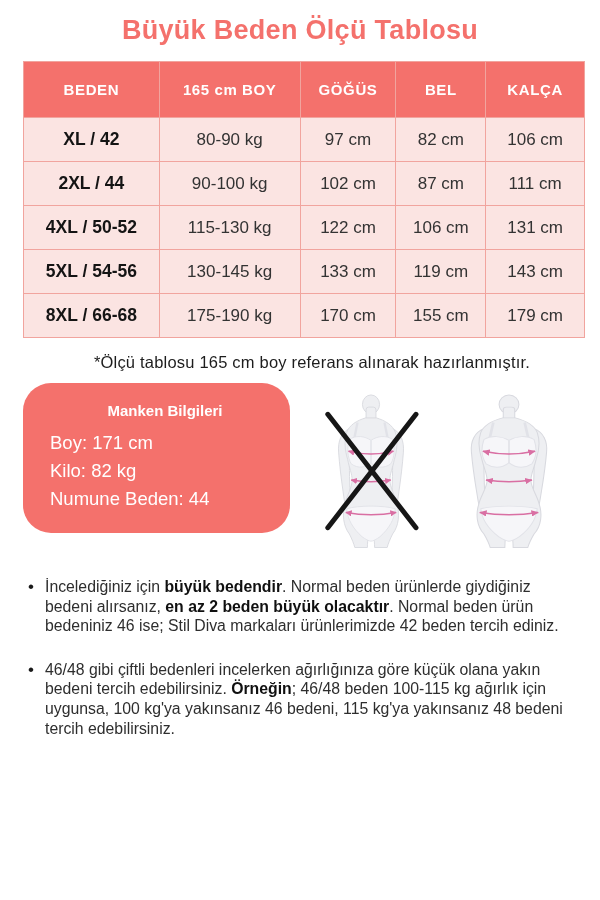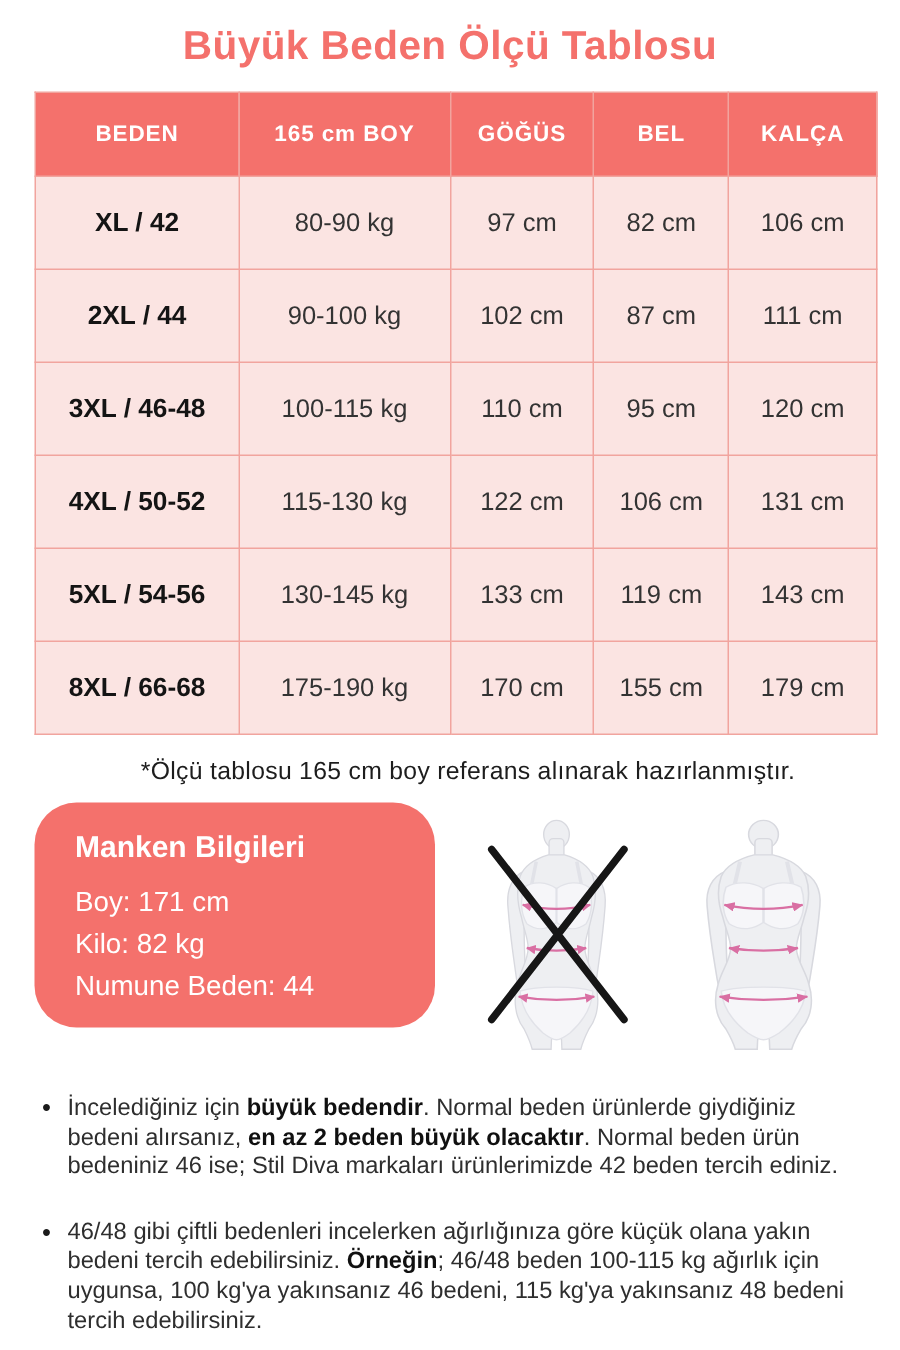--- a/index.html
+++ b/index.html
@@ -40,21 +40,21 @@
   }
   .size-table th{
     height:56px;
     background:var(--accent);
     color:#fff;
     font-size:15px;
     font-weight:700;
     letter-spacing:.6px;
   }
   .size-table td{
-    height:62px;
+    height:44px;
     background:var(--cell-bg);
     font-size:17px;
     color:#333;
   }
   .size-table td.c-size{
     font-weight:700;
     color:#141414;
     font-size:17.5px;
   }
   .col1{width:24.2%}.col2{width:25.1%}.col3{width:17.1%}.col4{width:16%}.col5{width:17.6%}
@@ -74,23 +74,24 @@
   .model-box{
     width:267px;
     height:150px;
     flex:0 0 auto;
     background:var(--accent);
     border-radius:28px;
     padding:19px 10px 0 27px;
     color:#fff;
   }
   .model-heading{
-    font-size:20px;
+    font-size:15px;
     font-weight:700;
     margin-bottom:10px;
+    text-align:center;
   }
   .model-line{
     font-size:18.5px;
     line-height:28px;
     white-space:nowrap;
   }
   .model-line .lbl{font-weight:400;}
   .figures{
     flex:1;
     display:flex;
@@ -183,27 +184,20 @@
         <td>97 cm</td>
         <td>82 cm</td>
         <td>106 cm</td>
       </tr>
       <tr>
         <td class="c-size">2XL / 44</td>
         <td>90-100 kg</td>
         <td>102 cm</td>
         <td>87 cm</td>
         <td>111 cm</td>
-      </tr>
-      <tr>
-        <td class="c-size">3XL / 46-48</td>
-        <td>100-115 kg</td>
-        <td>110 cm</td>
-        <td>95 cm</td>
-        <td>120 cm</td>
       </tr>
       <tr>
         <td class="c-size">4XL / 50-52</td>
         <td>115-130 kg</td>
         <td>122 cm</td>
         <td>106 cm</td>
         <td>131 cm</td>
       </tr>
       <tr>
         <td class="c-size">5XL / 54-56</td>

